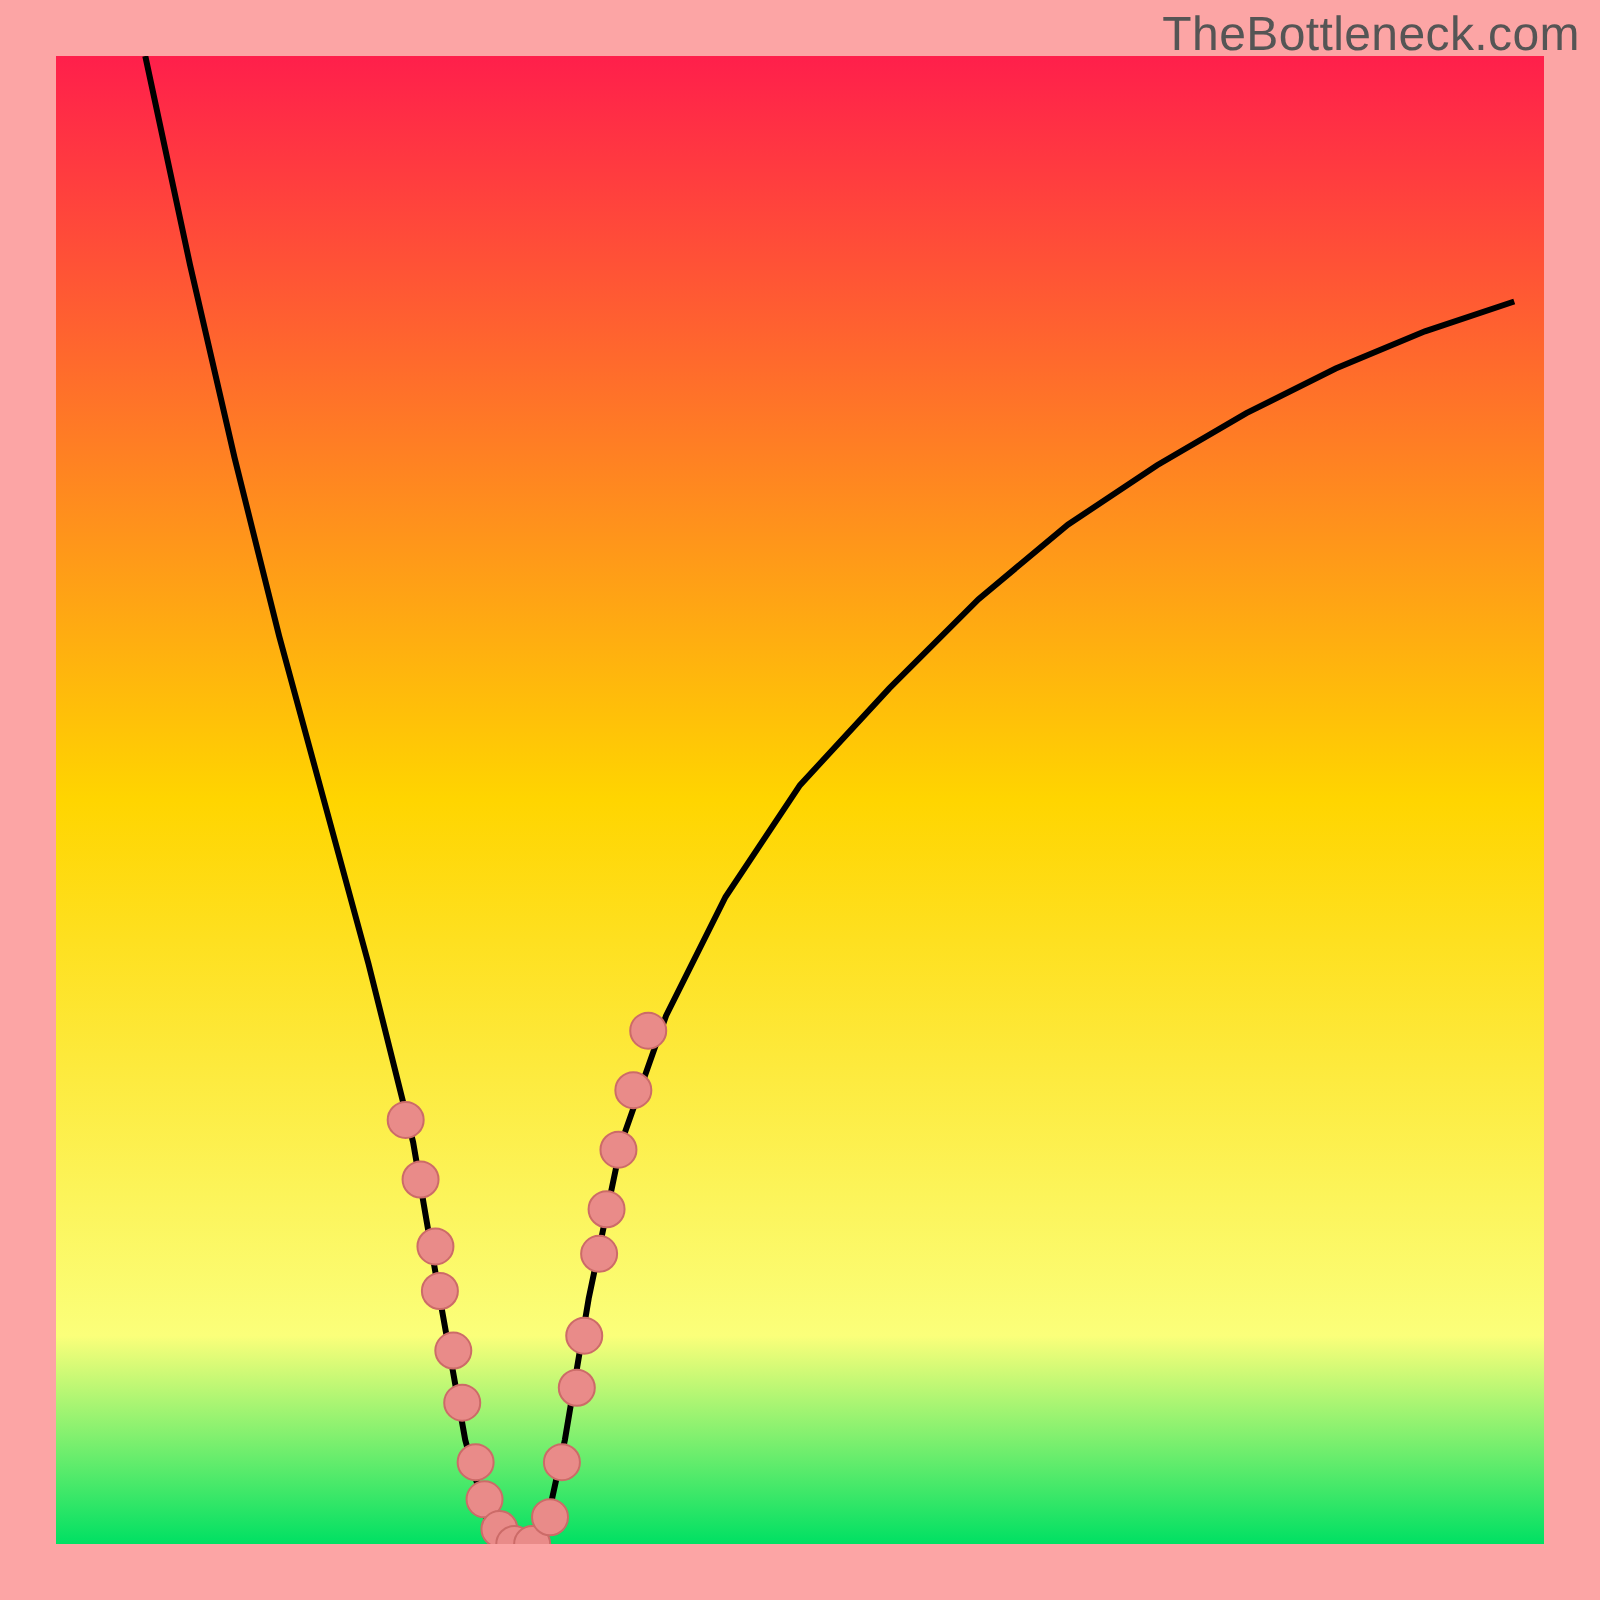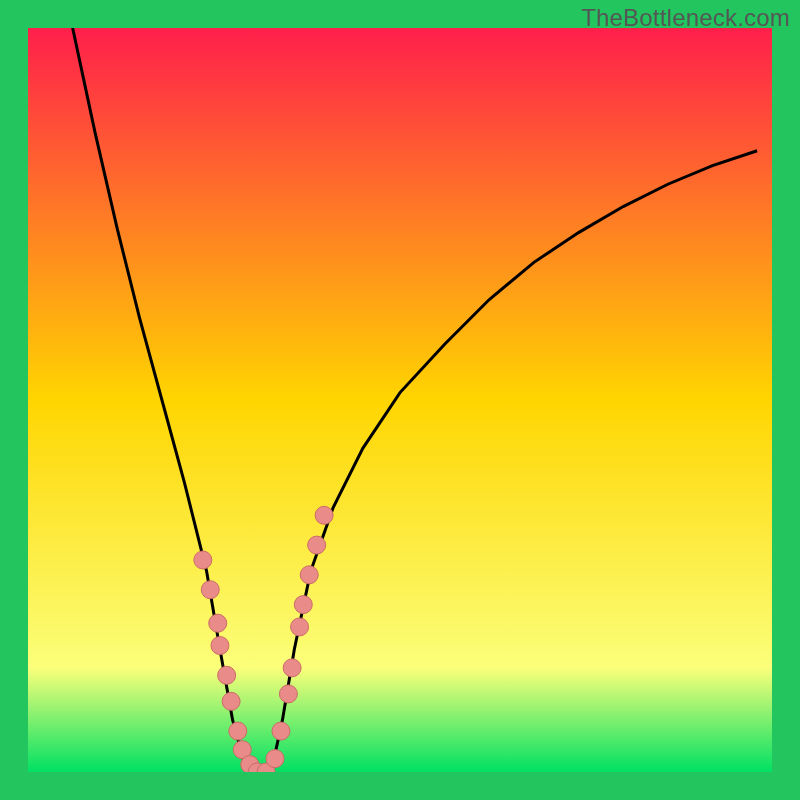--- a/index.html
+++ b/index.html
@@ -10,21 +10,21 @@
     background: #000;
     font-family: Arial, Helvetica, sans-serif;
     overflow: hidden;
   }
   .frame {
     position: absolute;
     left: 0;
     top: 0;
     width: 800px;
     height: 800px;
-    background: #22c55e;
+    background: #fca5a5;
   }
   .plot {
     position: absolute;
     left: 28px;
     top: 28px;
     width: 744px;
     height: 744px;
   }
   .watermark {
     position: absolute;

